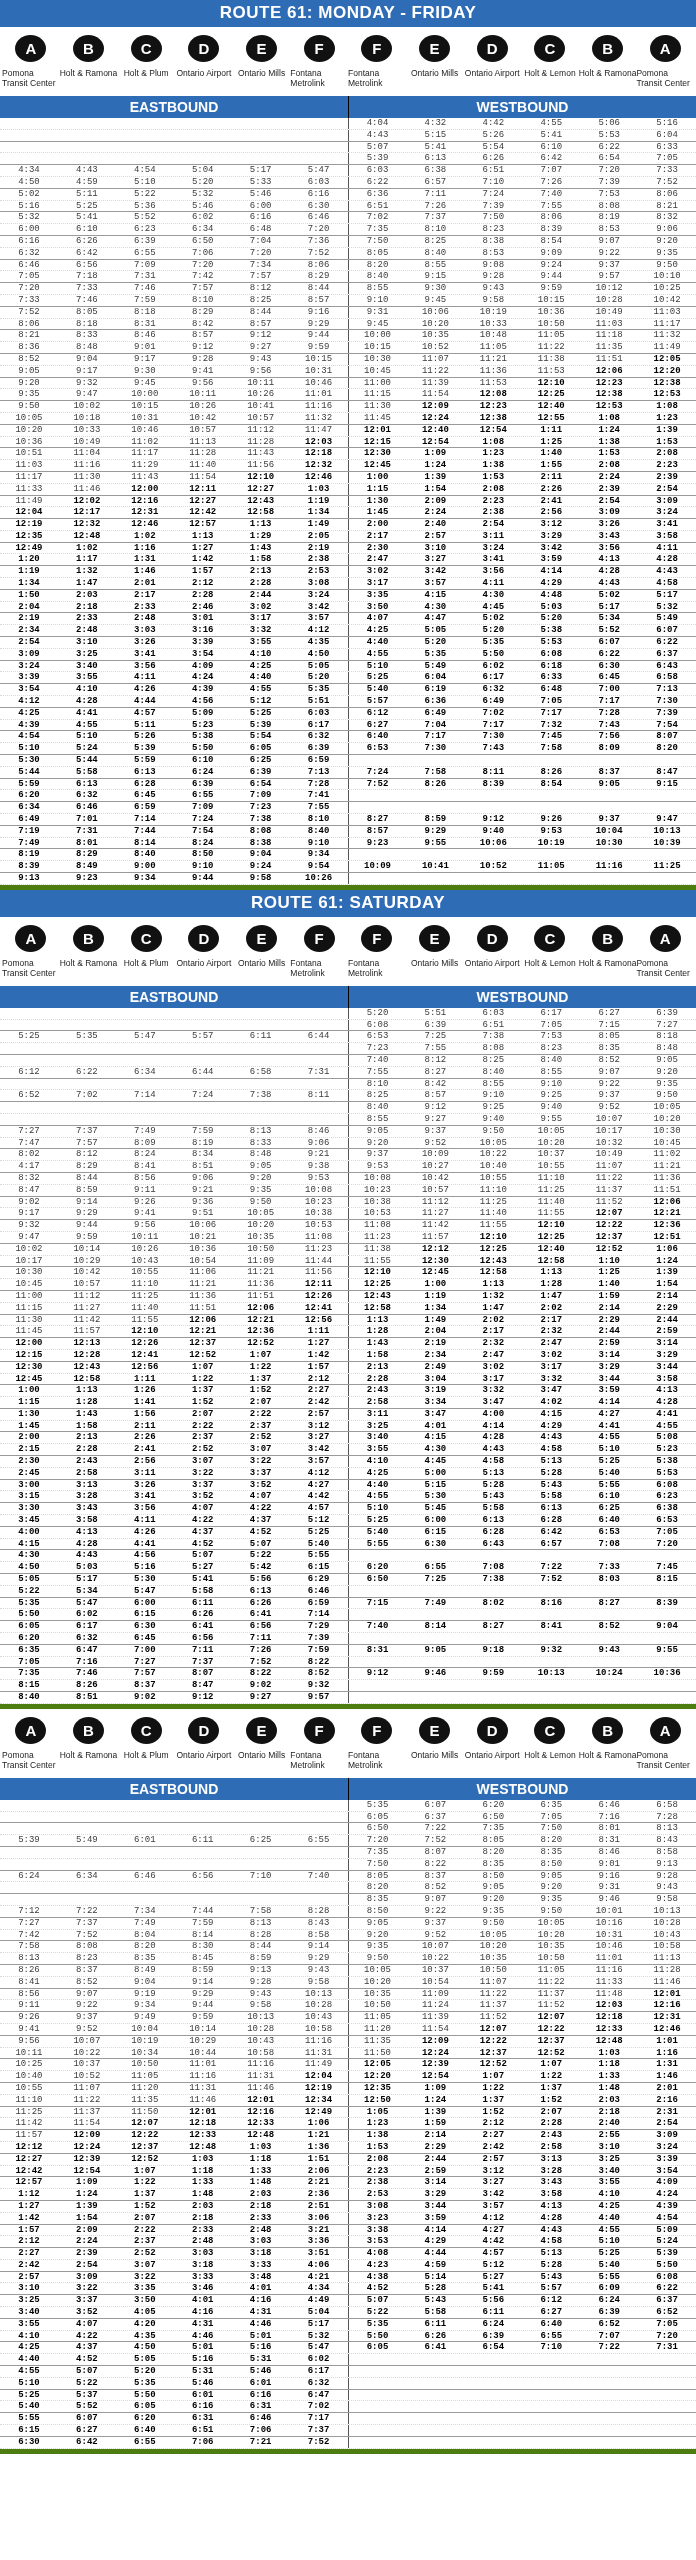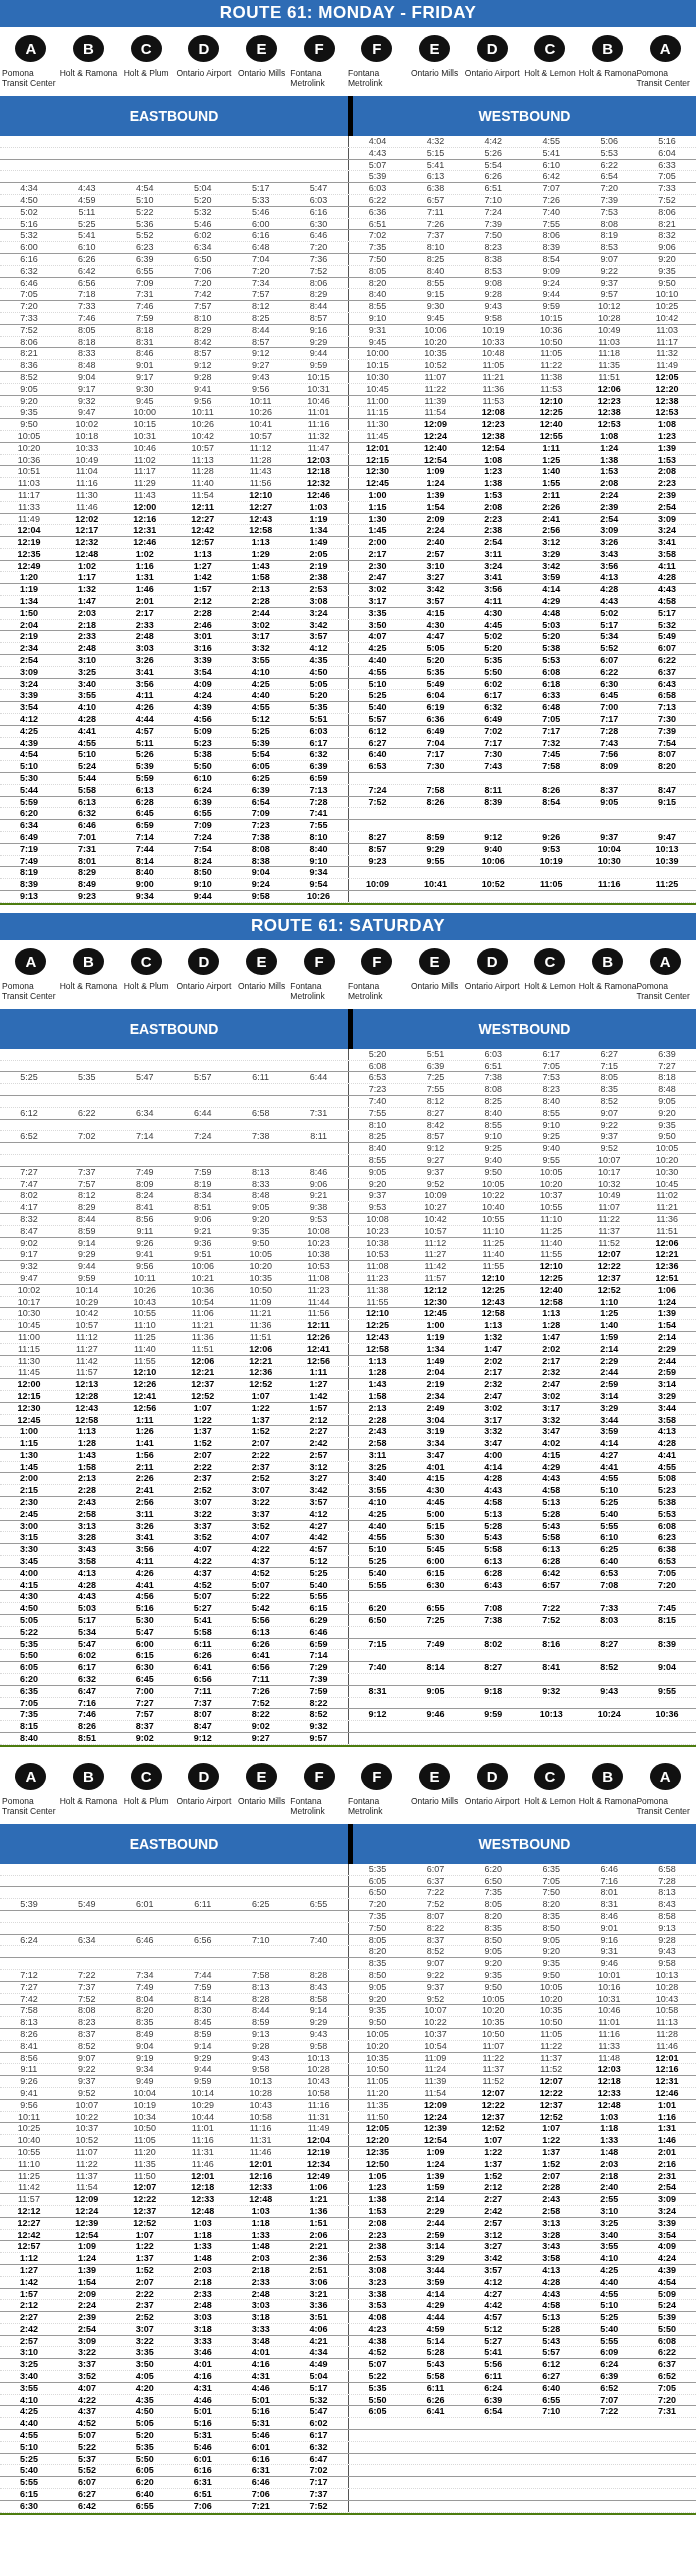--- a/index.html
+++ b/index.html
@@ -2,21 +2,21 @@
 <html><head>
 <meta charset="utf-8">
 <style>
   * { margin:0; padding:0; box-sizing:border-box; }
   html,body { background:#fff; }
   body {
     width:696px;
     font-family:"Liberation Sans", sans-serif;
     -webkit-font-smoothing:antialiased;
   }
-  .section { width:696px; margin-bottom:8px; }
+  .section { width:696px; }
   .title-bar {
     background:#2e6cb5;
     color:#fff;
     font-weight:bold;
     font-size:17px;
     text-align:center;
     padding:3px 0 4px 0;
     letter-spacing:.5px;
   }
   .stops-row {
@@ -48,24 +48,24 @@
     height:22px;
   }
   .dir-bar { display:flex; }
   .dir-half {
     width:50%;
     background:#2e6cb5;
     color:#fff;
     font-weight:bold;
     font-size:14px;
     text-align:center;
-    padding:12px 0;
+    padding:3px 0;
   }
-  .dir-half.west { border-left:5px solid #000000; }
-  .tbl { border-bottom:2px solid #4d7c0f; }
+  .dir-half.west { border-left:1px solid #000000; }
+  .tbl { border-bottom:5px solid #4d7c0f;font-family:Liberation Mono, monospace; }
   .trow {
     display:flex;
     height:11.8px;
     align-items:center;
     border-bottom:1px dotted #d9d9d9;
   }
   .trow.grp { border-bottom:1px solid #9a9a9a; }
   .tcell {
     width:58px;
     flex:1 1 0;

